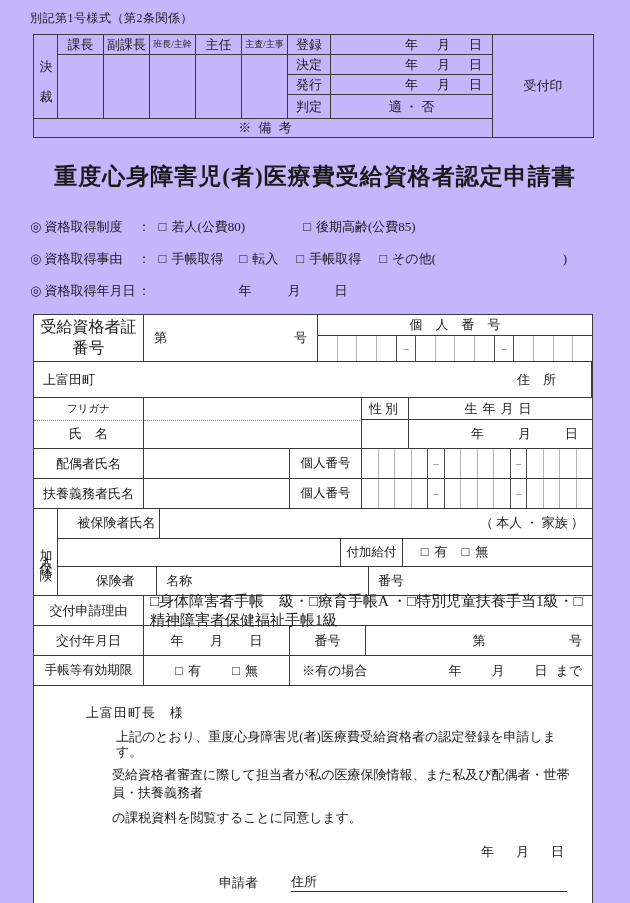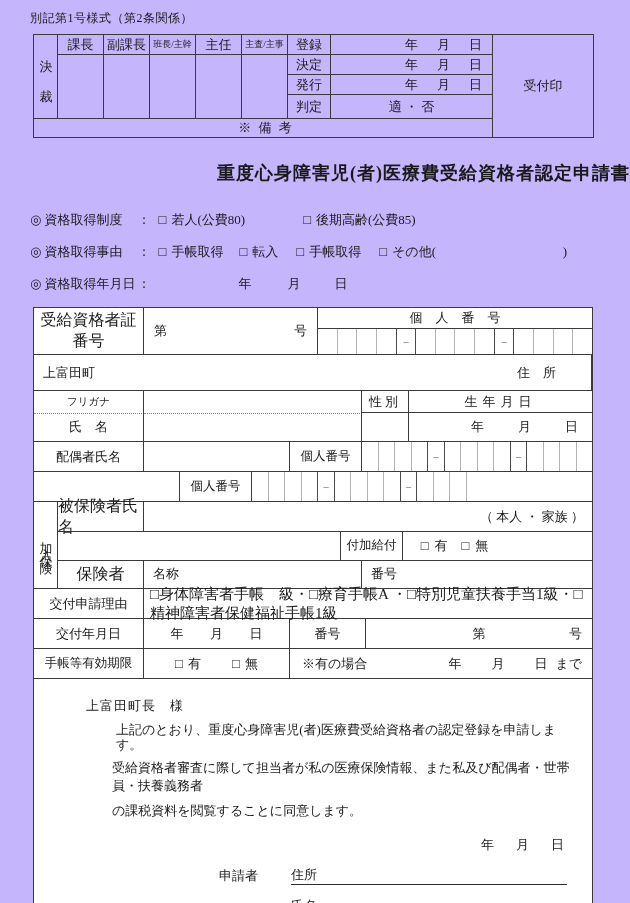--- a/index.html
+++ b/index.html
@@ -27,21 +27,21 @@
   td.colhead.sm { font-size:9px; }
   td.sigcell { height:64px; }
   td.rlabel { width:43px; height:20px; }
   td.dcell { width:162px; }
   .dateflex { display:flex; justify-content:flex-end; align-items:center; gap:19px; padding-right:10px; }
   td.stamp { width:101px; text-align:left; vertical-align:top; padding:3px 6px; font-size:12px; }
   td.bikou { text-align:left; padding-left:6px; height:19px; letter-spacing:2px; }
   tr.hantei-row td { height:24px; }
 
   
-  .title { margin-top:23px; text-align:right; font-size:18px; font-weight:bold; letter-spacing:1px; }
+  .title { margin-top:23px; text-align:center; font-size:23px; font-weight:bold; letter-spacing:1px; }
 
   
   .acq { margin:26px 0 0 30px; }
   .acq-line { display:flex; align-items:center; width:565px; margin-bottom:14px; }
   .acq-label { display:inline-block; width:93px; }
   .acq-colon { margin-right:8px; }
   .opt { display:inline-flex; align-items:center; }
   .opt .box { margin-right:5px; }
   .ml58 { margin-left:58px; } .ml16 { margin-left:16px; } .ml18 { margin-left:18px; }
   .paren-close { margin-left:auto; margin-right:28px; }
@@ -83,21 +83,21 @@
   .kin-pn-label { width:72px; justify-content:center; border-right:1px solid #3a3a3a; font-size:12.5px; }
   .kin-pn { width:230px; display:flex; }
 
   
   .r-ins { height:87px; }
   .ins-vert { width:24px; display:flex; align-items:center; justify-content:center; border-right:1px solid #3a3a3a; }
   .ins-vert-inner { writing-mode:vertical-rl; letter-spacing:7px; font-size:13px; }
   .ins-body { width:534px; display:flex; flex-direction:column; }
   .ins-row { display:flex; border-top:1px solid #3a3a3a; height:29px; }
   .ins-row.first { border-top:none; }
-  .ins-label { width:86px; display:flex; align-items:center; justify-content:center; font-size:16px; border-right:1px solid #3a3a3a; }
+  .ins-label { width:86px; display:flex; align-items:center; justify-content:center; font-size:13px; border-right:1px solid #3a3a3a;margin-left:16px; }
   .ins-rest { flex:1; display:flex; align-items:center; }
   .relation { margin-left:auto; padding-right:8px; }
   .sym-field { width:283px; border-right:1px solid #3a3a3a; height:100%; }
   .fuka { width:62px; justify-content:center; height:100%; border-right:1px solid #3a3a3a; font-size:12.5px; }
   .yesno { width:103px; height:100%; display:flex; align-items:center; justify-content:center; gap:14px; }
   .yesno .opt .box { margin-right:6px; }
   .ins-name { width:218px; border-right:1px solid #3a3a3a; height:100%; }
   .ins-num { width:230px; height:100%; }
 
   .r-reason { height:30px; }
@@ -306,20 +306,21 @@
         <div class="pn-cell"></div>
         <div class="pn-cell dk">−</div>
         <div class="pn-cell dk"></div>
         <div class="pn-cell"></div>
         <div class="pn-cell"></div>
         <div class="pn-cell"></div>
       </div>
     </div>
 
     <div class="row r-kin">
+      <div class="cell c-label">扶養義務者氏名</div>
       <div class="cell kin-field"></div>
       <div class="cell kin-pn-label">個人番号</div>
       <div class="kin-pn">
         <div class="pn-cell fc"></div>
         <div class="pn-cell"></div>
         <div class="pn-cell"></div>
         <div class="pn-cell"></div>
         <div class="pn-cell dk">−</div>
         <div class="pn-cell dk"></div>
         <div class="pn-cell"></div>

